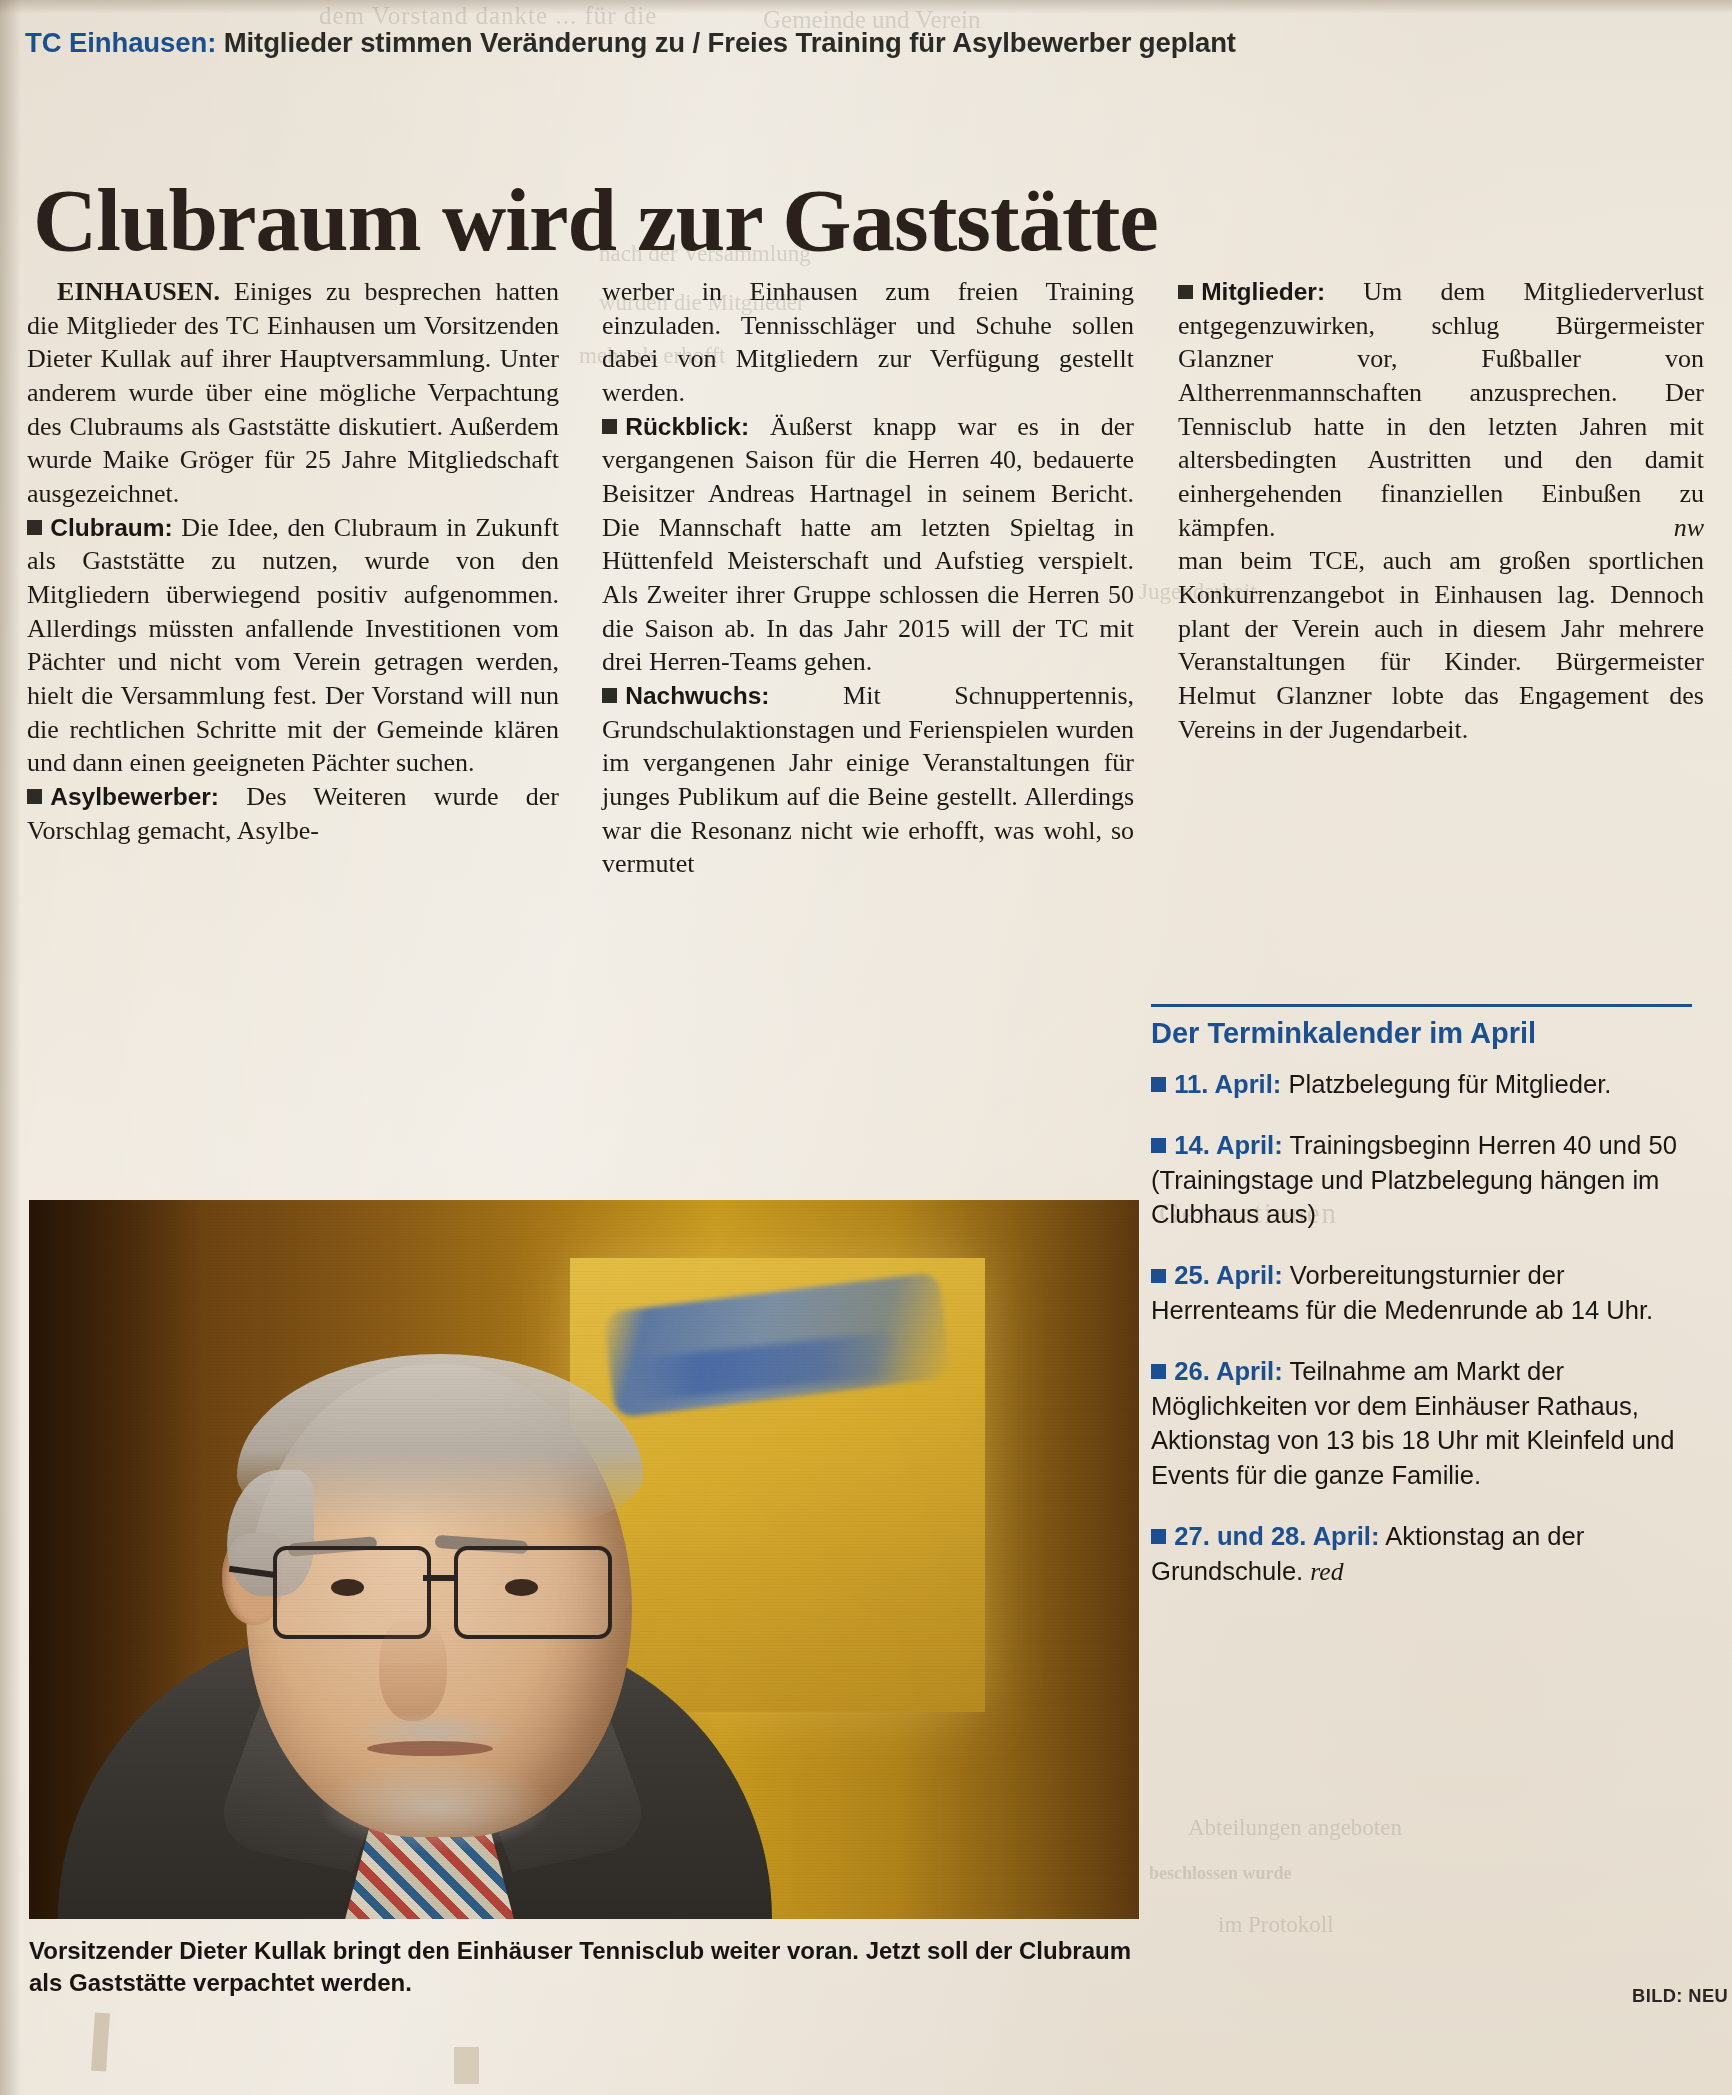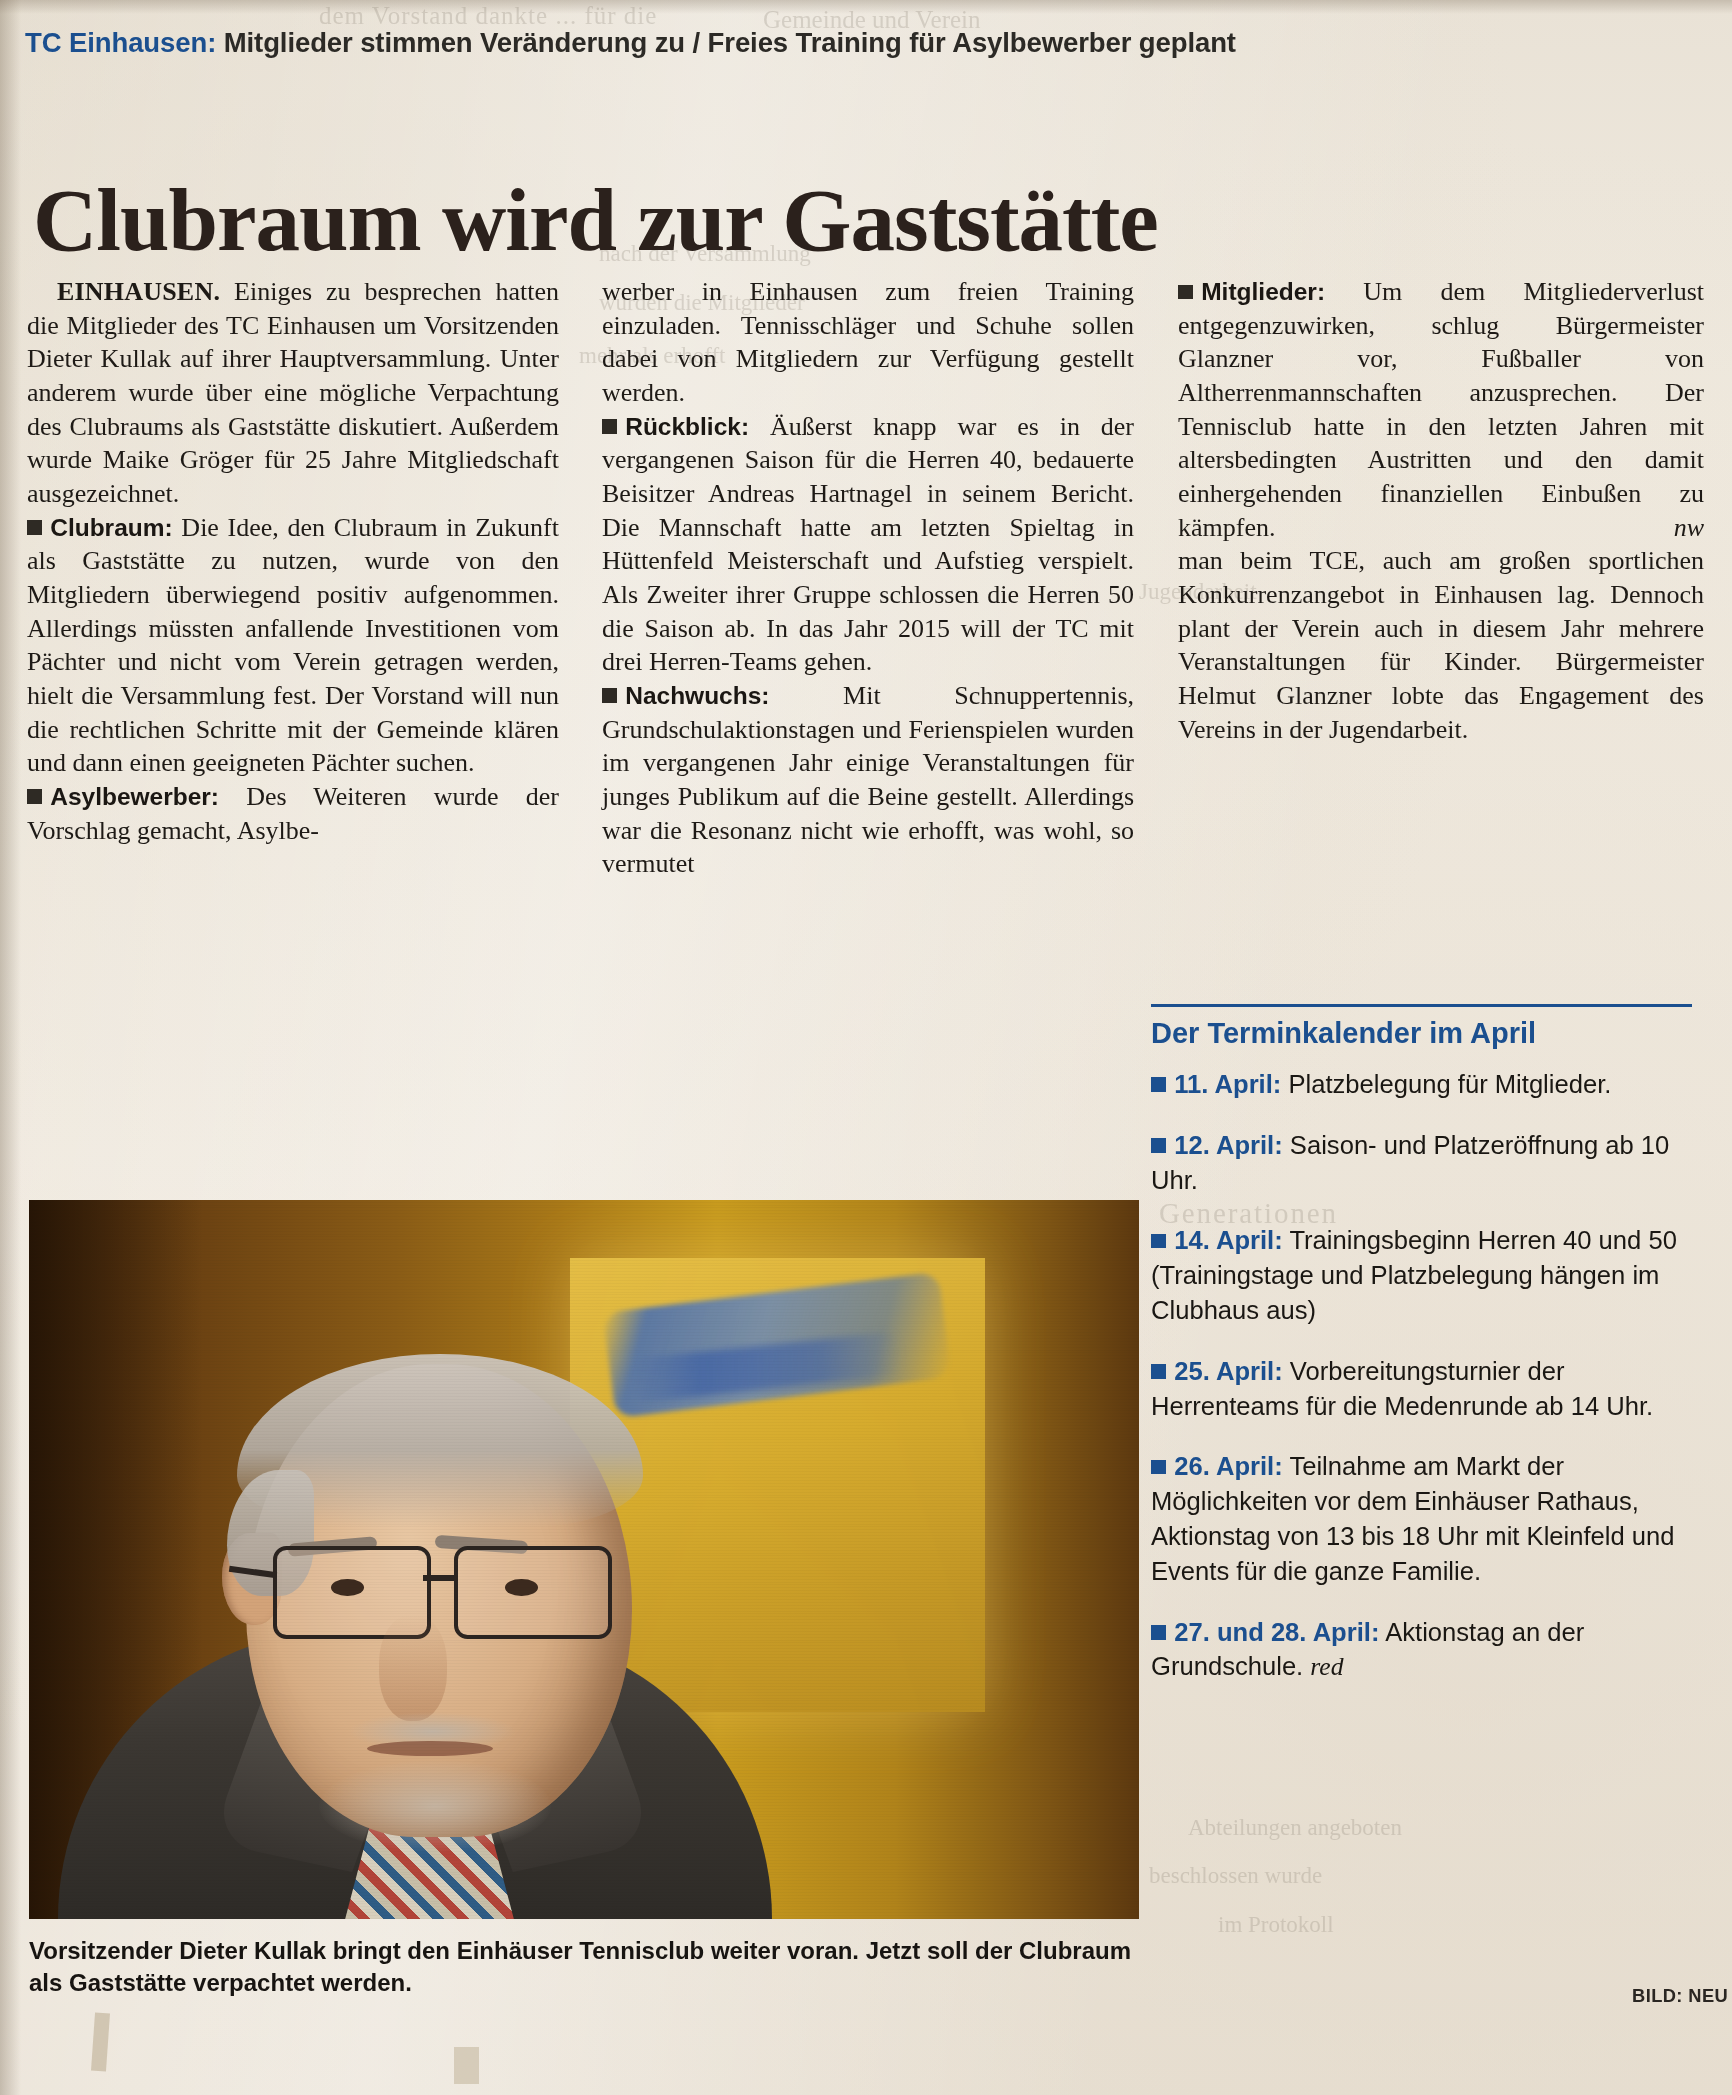--- a/index.html
+++ b/index.html
@@ -44,21 +44,21 @@
     user-select: none;
   }
   .bleed.b1 { top: 1.9px; left: 319px; font-size: 25px; letter-spacing: 1px; }
   .bleed.b2 { top: 5.8px; left: 763px; font-size: 25px; }
   .bleed.b3 { top: 241px; left: 599px; font-size: 23px; }
   .bleed.b4 { top: 290px; left: 599px; font-size: 23px; }
   .bleed.b5 { top: 343px; left: 579px; font-size: 23px; }
   .bleed.b6 { top: 579px; left: 1139px; font-size: 23px; }
   .bleed.b7 { top: 1197px; left: 1159px; font-size: 29px; letter-spacing: 1.9px; }
   .bleed.b8 { top: 1815px; left: 1188px; font-size: 23px; }
-  .bleed.b9 { top: 1863px; left: 1149px; font-size: 23px; }
+  .bleed.b9 { top: 1863px; left: 1149px; font-size: 18px; font-weight: bold; }
   .bleed.b10 { top: 1912px; left: 1188px; font-size: 23px; margin-left: 30px; }
 
   
   .kicker {
     position: absolute;
     top: 27px;
     left: 25px;
     width: 1622px;
     font-family: "Liberation Sans", sans-serif;
     font-size: 27.5px;
@@ -561,23 +561,20 @@
   <div class="credit">BILD: NEU</div>
 
   <div class="cal">
     <div class="cal-rule"></div>
     <div class="cal-title">Der Terminkalender im April</div>
 
     <div class="cal-item">
       <span class="sqb"></span><span class="date">11. April:</span><span> Platzbelegung für Mitglieder.</span>
     </div>
     <div class="cal-item">
-      <span class="sqb"></span><span class="date">12. April:</span><span> Saison- und Platzeröffnung ab 10 Uhr.</span>
-    </div>
-    <div class="cal-item">
       <span class="sqb"></span><span class="date">14. April:</span><span> Trainingsbeginn Herren 40 und 50 (Trainingstage und Platzbelegung hängen im Clubhaus aus)</span>
     </div>
     <div class="cal-item">
       <span class="sqb"></span><span class="date">25. April:</span><span> Vorbereitungsturnier der Herrenteams für die Medenrunde ab 14 Uhr.</span>
     </div>
     <div class="cal-item">
       <span class="sqb"></span><span class="date">26. April:</span><span> Teilnahme am Markt der Möglichkeiten vor dem Einhäuser Rathaus, Aktionstag von 13 bis 18 Uhr mit Kleinfeld und Events für die ganze Familie.</span>
     </div>
     <div class="cal-item">
       <span class="sqb"></span><span class="date">27. und 28. April:</span><span> Aktionstag an der Grundschule. </span><span class="red">red</span>

